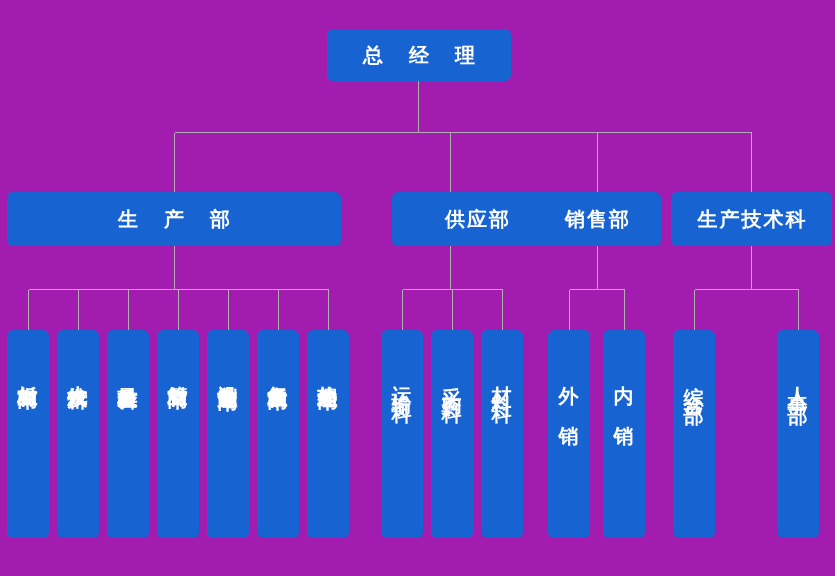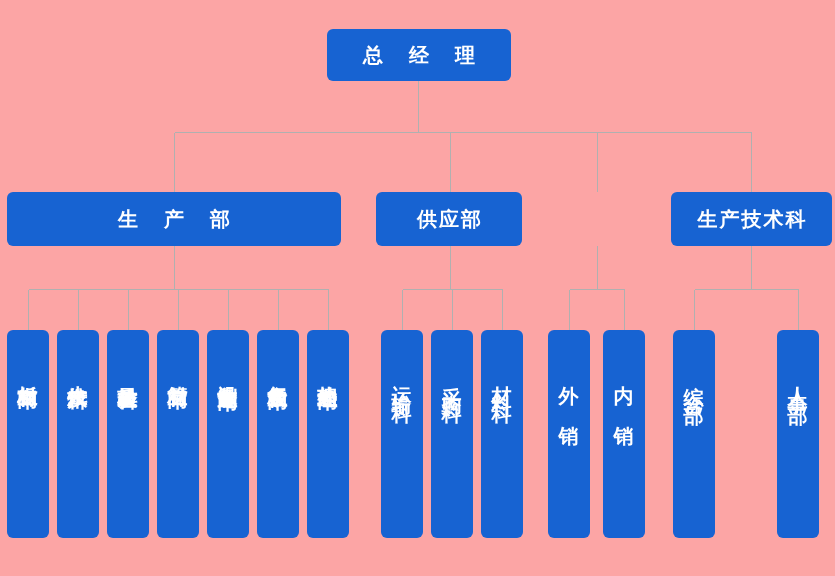--- a/index.html
+++ b/index.html
@@ -1,20 +1,20 @@
 <!DOCTYPE html>
 <html style="--node-fill: #1763d2; --node-text: #ffffff; --connector: #b0b0b0;"><head>
 <meta charset="utf-8">
 <style>
   html, body { margin: 0; padding: 0; background: #ffffff; }
   .canvas {
     position: relative;
     width: 835px;
     height: 576px;
-    background: #fca5a5;
+    background: #a21caf;
     overflow: hidden;
     font-family: "DejaVu Sans", "Liberation Sans", sans-serif;
   }
   .connectors { position: absolute; left: 0; top: 0; width: 835px; height: 576px; }
   .connectors path {
     fill: none;
     stroke: var(--connector, #b0b0b0);
     stroke-width: 1;
     shape-rendering: crispEdges;
   }
@@ -62,22 +62,25 @@
              M694.5 289.5 V330 M798.5 289.5 V330"></path>
   </svg>
 
   <div class="node root" style="left:327px; width:184px;">
     <span class="lbl spaced">总经理</span>
   </div>
 
   <div class="node dept" style="left:7px; width:334px;">
     <span class="lbl spaced">生产部</span>
   </div>
-  <div class="node dept" style="left:376px; width:146px;">
+  <div class="node dept" style="left:392px; width:170px;">
     <span class="lbl">供应部</span>
+  </div>
+  <div class="node dept" style="left:533px; width:128px;">
+    <span class="lbl">销售部</span>
   </div>
   <div class="node dept" style="left:671px; width:161px;">
     <span class="lbl">生产技术科</span>
   </div>
 
   <div class="node child" style="left:7px;">
     <span class="vlbl">板材车间</span>
   </div>
   <div class="node child" style="left:57px;">
     <span class="vlbl">生产技术科</span>

